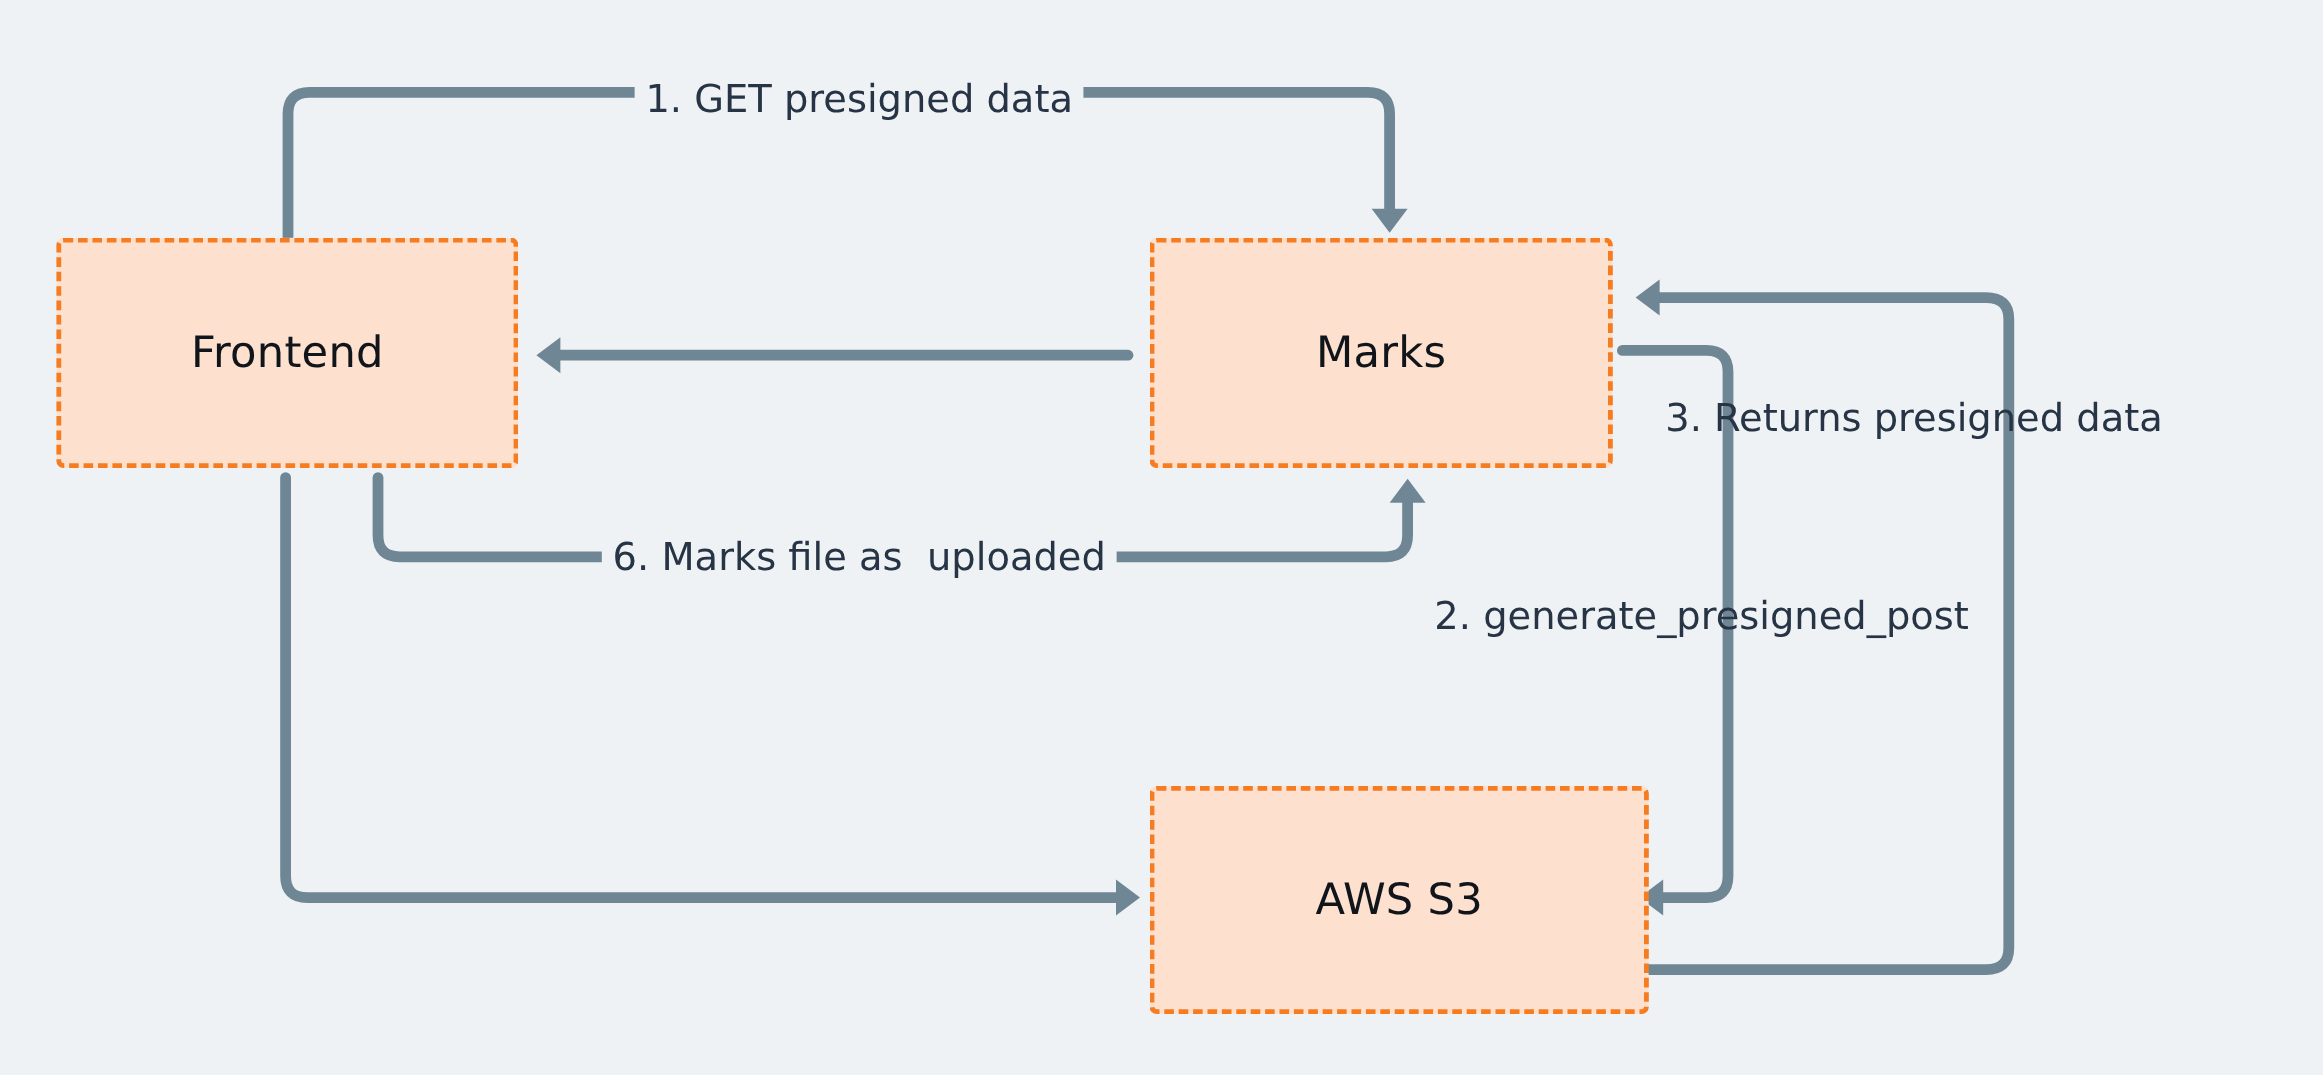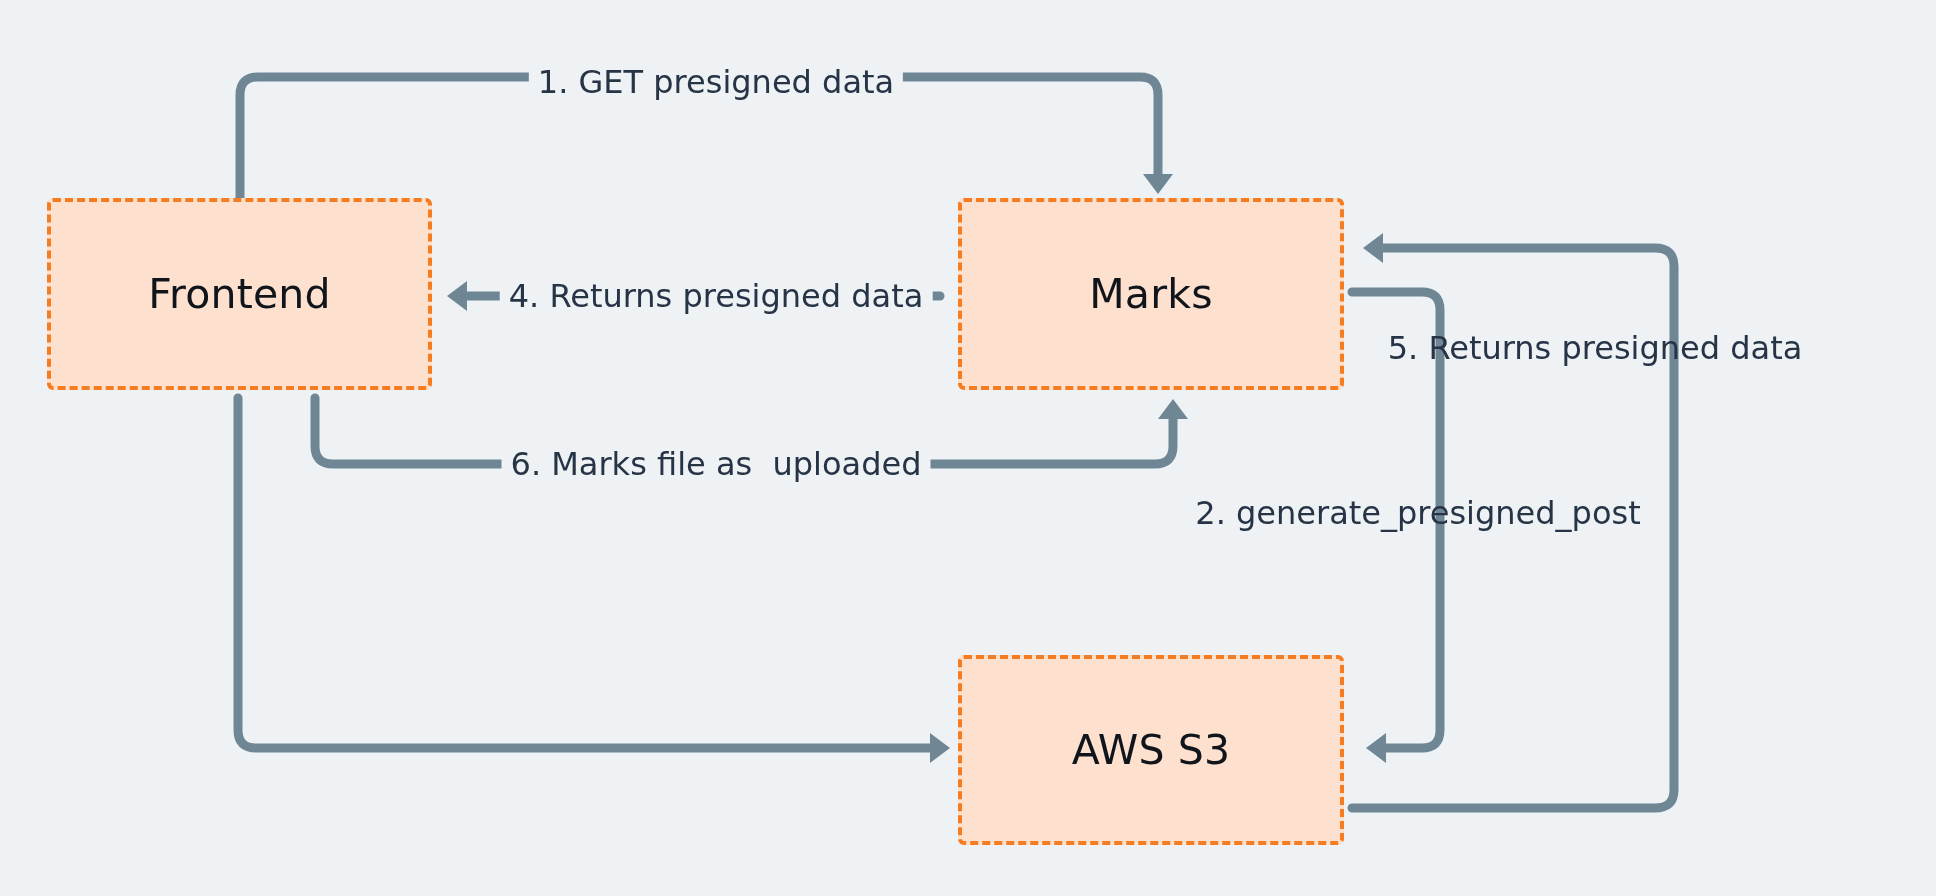--- a/index.html
+++ b/index.html
@@ -32,21 +32,21 @@
     position: absolute;
     box-sizing: border-box;
     background: #fde0cd;
     border: 4px dashed #f57c20;
     border-radius: 6px;
     display: flex;
     align-items: center;
     justify-content: center;
   }
   .node-label {
-    font-size: 41px;
+    font-size: 36px;
     color: #10151c;
     letter-spacing: 0.2px;
     white-space: pre;
   }
   .edge-label {
     position: absolute;
     font-size: 32px;
     color: #263445;
     white-space: pre;
     background: #eef2f5;
@@ -81,23 +81,22 @@
         <polygon points="1173,399 1158,419 1188,419"></polygon>
       </g>
   </svg>
 
   <div class="node" style="left: 47px; top: 198px; width: 385px; height: 192px; background: rgb(253, 224, 205); border-color: rgb(245, 124, 32);">
     <span class="node-label">Frontend</span>
   </div>
   <div class="node" style="left: 958px; top: 198px; width: 386px; height: 192px; background: rgb(253, 224, 205); border-color: rgb(245, 124, 32);">
     <span class="node-label">Marks</span>
   </div>
-  <div class="node" style="left: 958px; top: 655px; width: 386px; height: 190px; background: rgb(253, 224, 205); border-color: rgb(245, 124, 32);">
+  <div class="node" style="left: 958px; top: 655px; width: 416px; height: 190px; background: rgb(253, 224, 205); border-color: rgb(245, 124, 32);">
     <span class="node-label">AWS S3</span>
   </div>
 
   <div class="edge-label" style="left: 716px; top: 82px; color: rgb(38, 52, 69); background: rgb(238, 242, 245);">1. GET presigned data</div>
-  <div class="edge-label" style="left: 716px; top: 296px; color: rgb(38, 52, 69); background: rgb(238, 242, 245);">4. Returns presigned data</div>
   <div class="edge-label no-bg" style="left: 1418px; top: 513px; color: rgb(38, 52, 69);">2. generate_presigned_post</div>
-  <div class="edge-label no-bg" style="left: 1595px; top: 348px; color: rgb(38, 52, 69);">5. Returns presigned data</div>
+  <div class="edge-label no-bg" style="left: 1595px; top: 348px; color: rgb(38, 52, 69);">3. Returns presigned data</div>
   <div class="edge-label" style="left: 716px; top: 464px; color: rgb(38, 52, 69); background: rgb(238, 242, 245);">6. Marks file as  uploaded</div>
 
 </div>
 
 </body></html>

